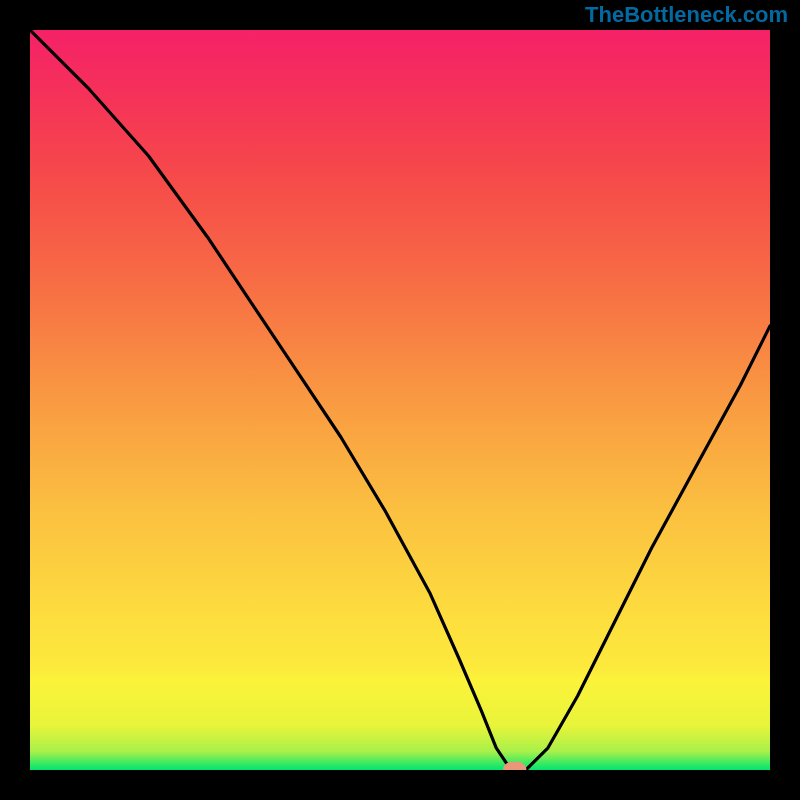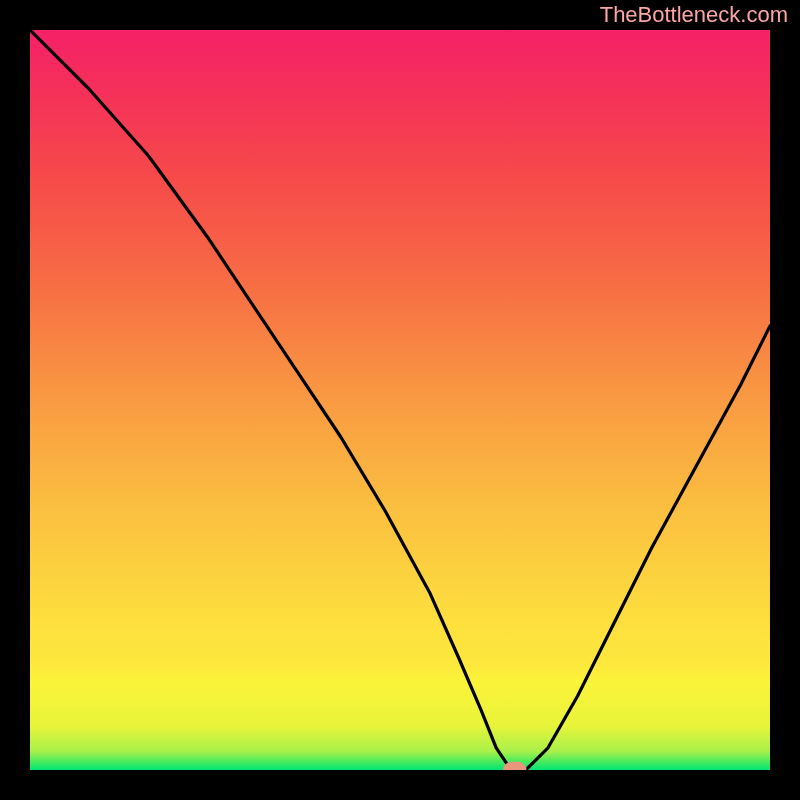--- a/index.html
+++ b/index.html
@@ -13,23 +13,23 @@
   }
   .wrap {
     position: relative;
     width: 800px;
     height: 800px;
   }
   .attribution {
     position: absolute;
     top: 2px;
     right: 12px;
-    color: #fca5a5;
+    color: #0369a1;
     font-size: 22px;
-    font-weight: 400;
+    font-weight: 700;
     z-index: 10;
   }
   .plot {
     position: absolute;
     left: 30px;
     top: 30px;
     width: 740px;
     height: 740px;
   }
   .gradient {

